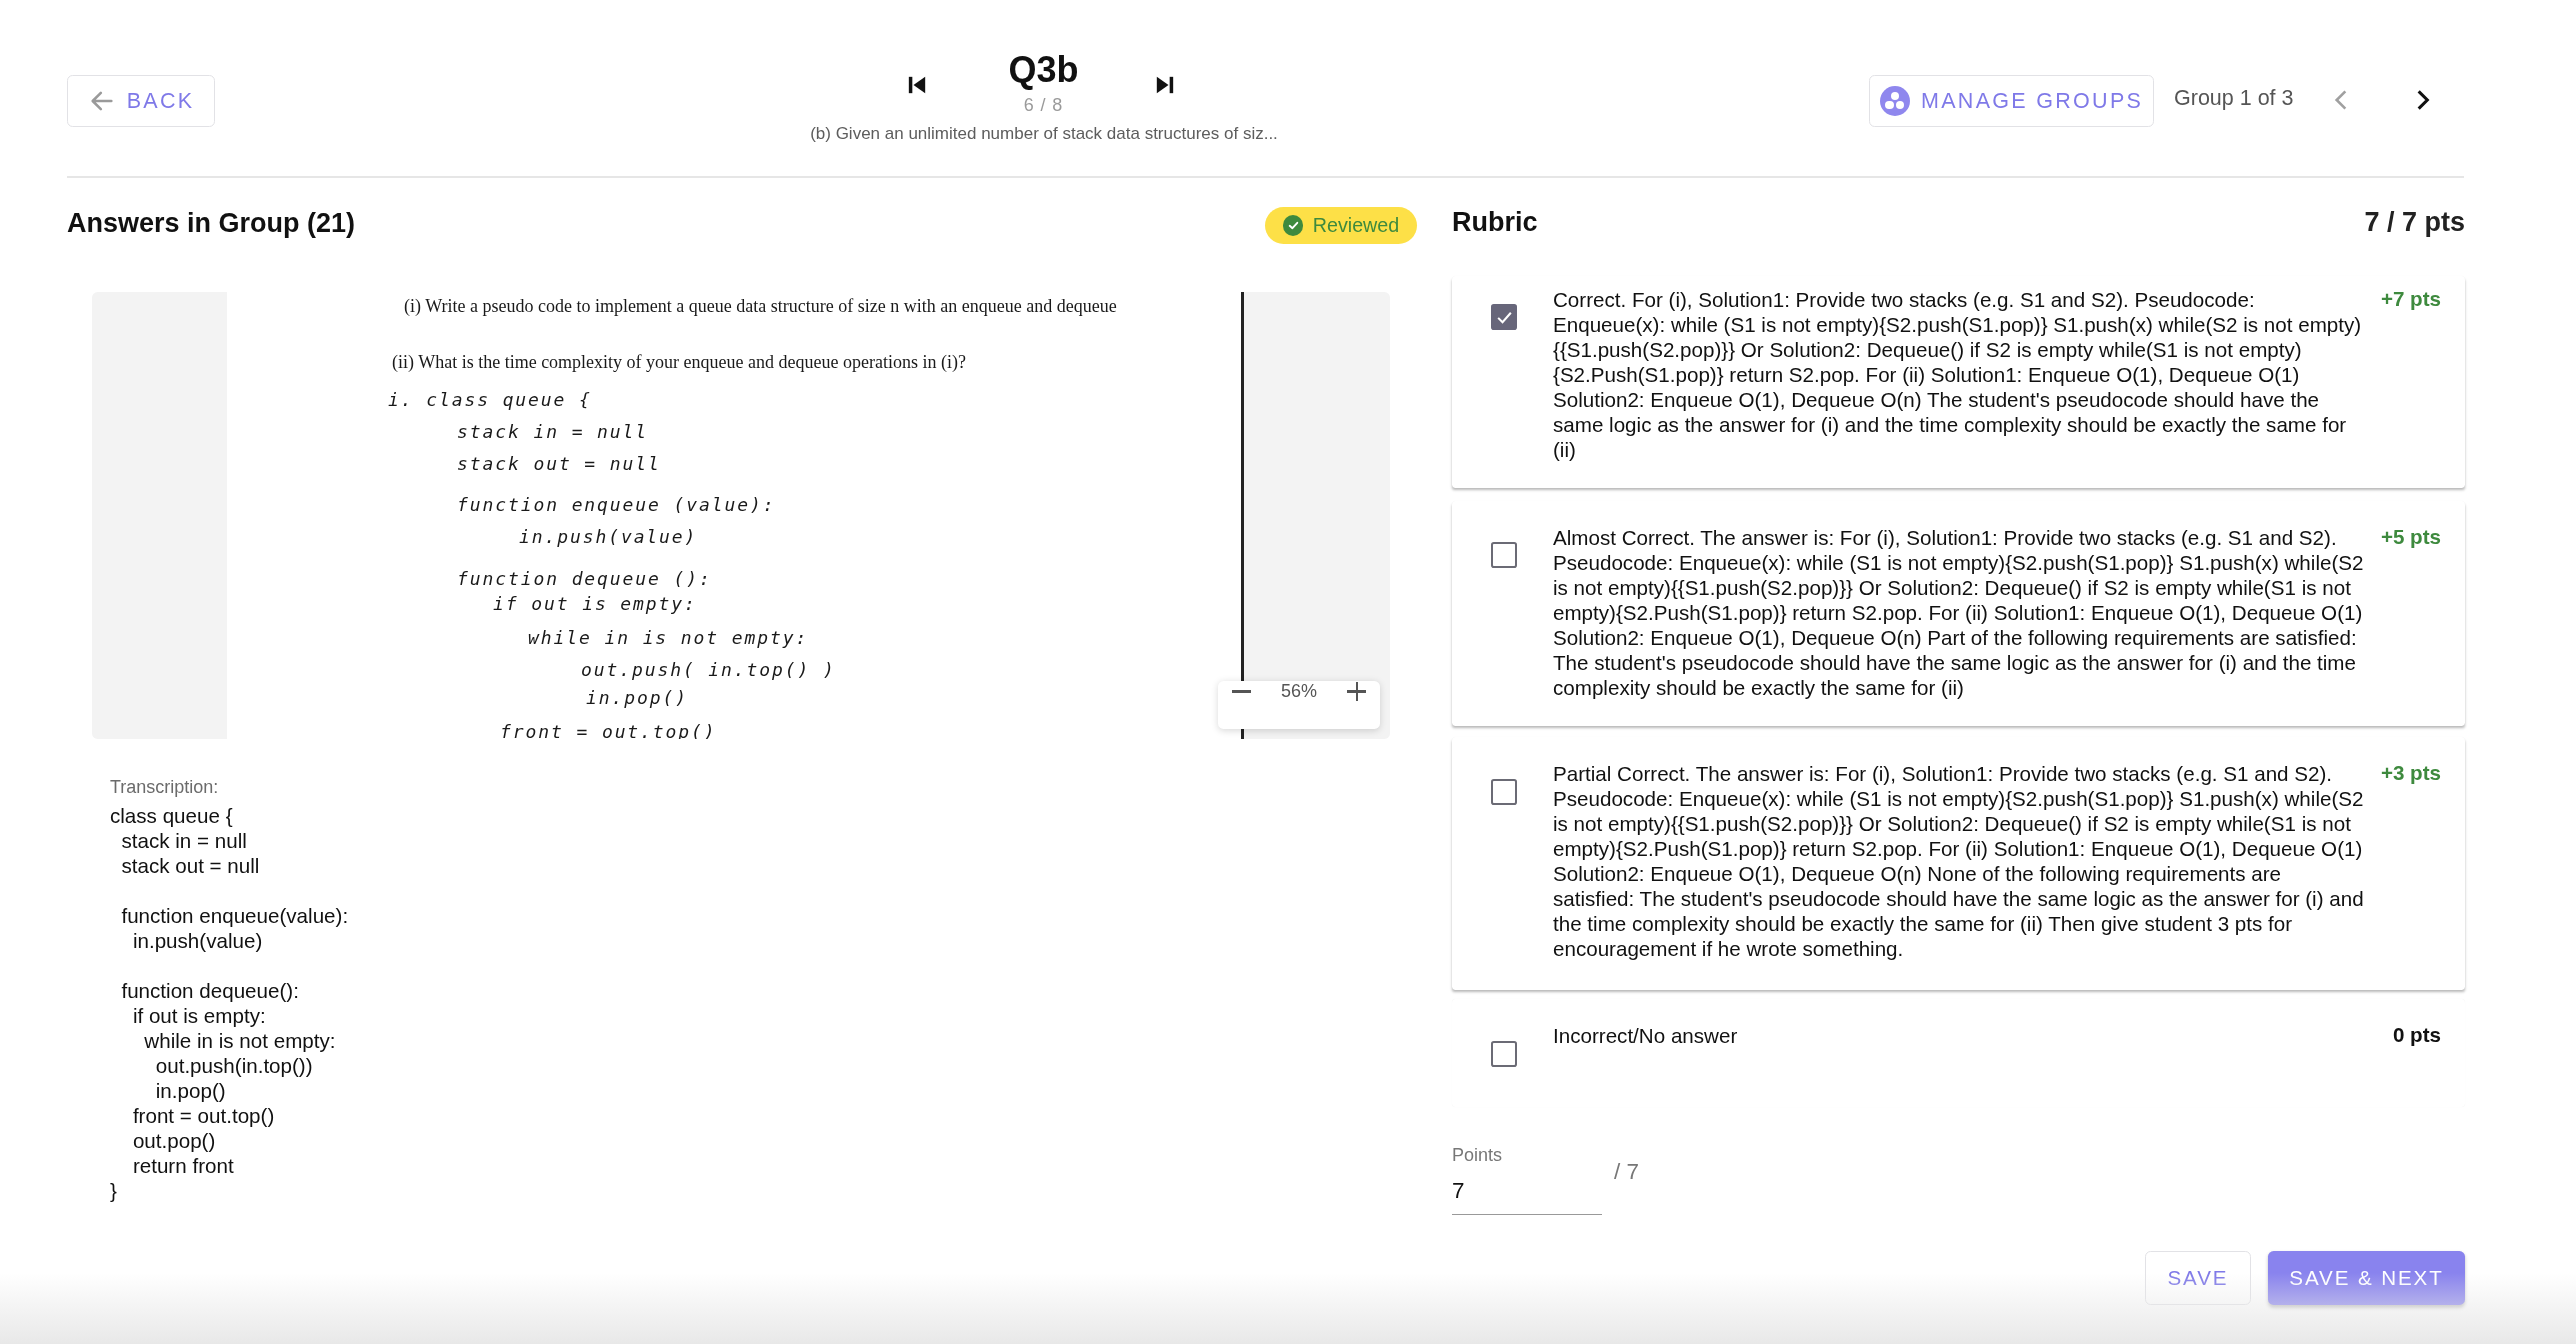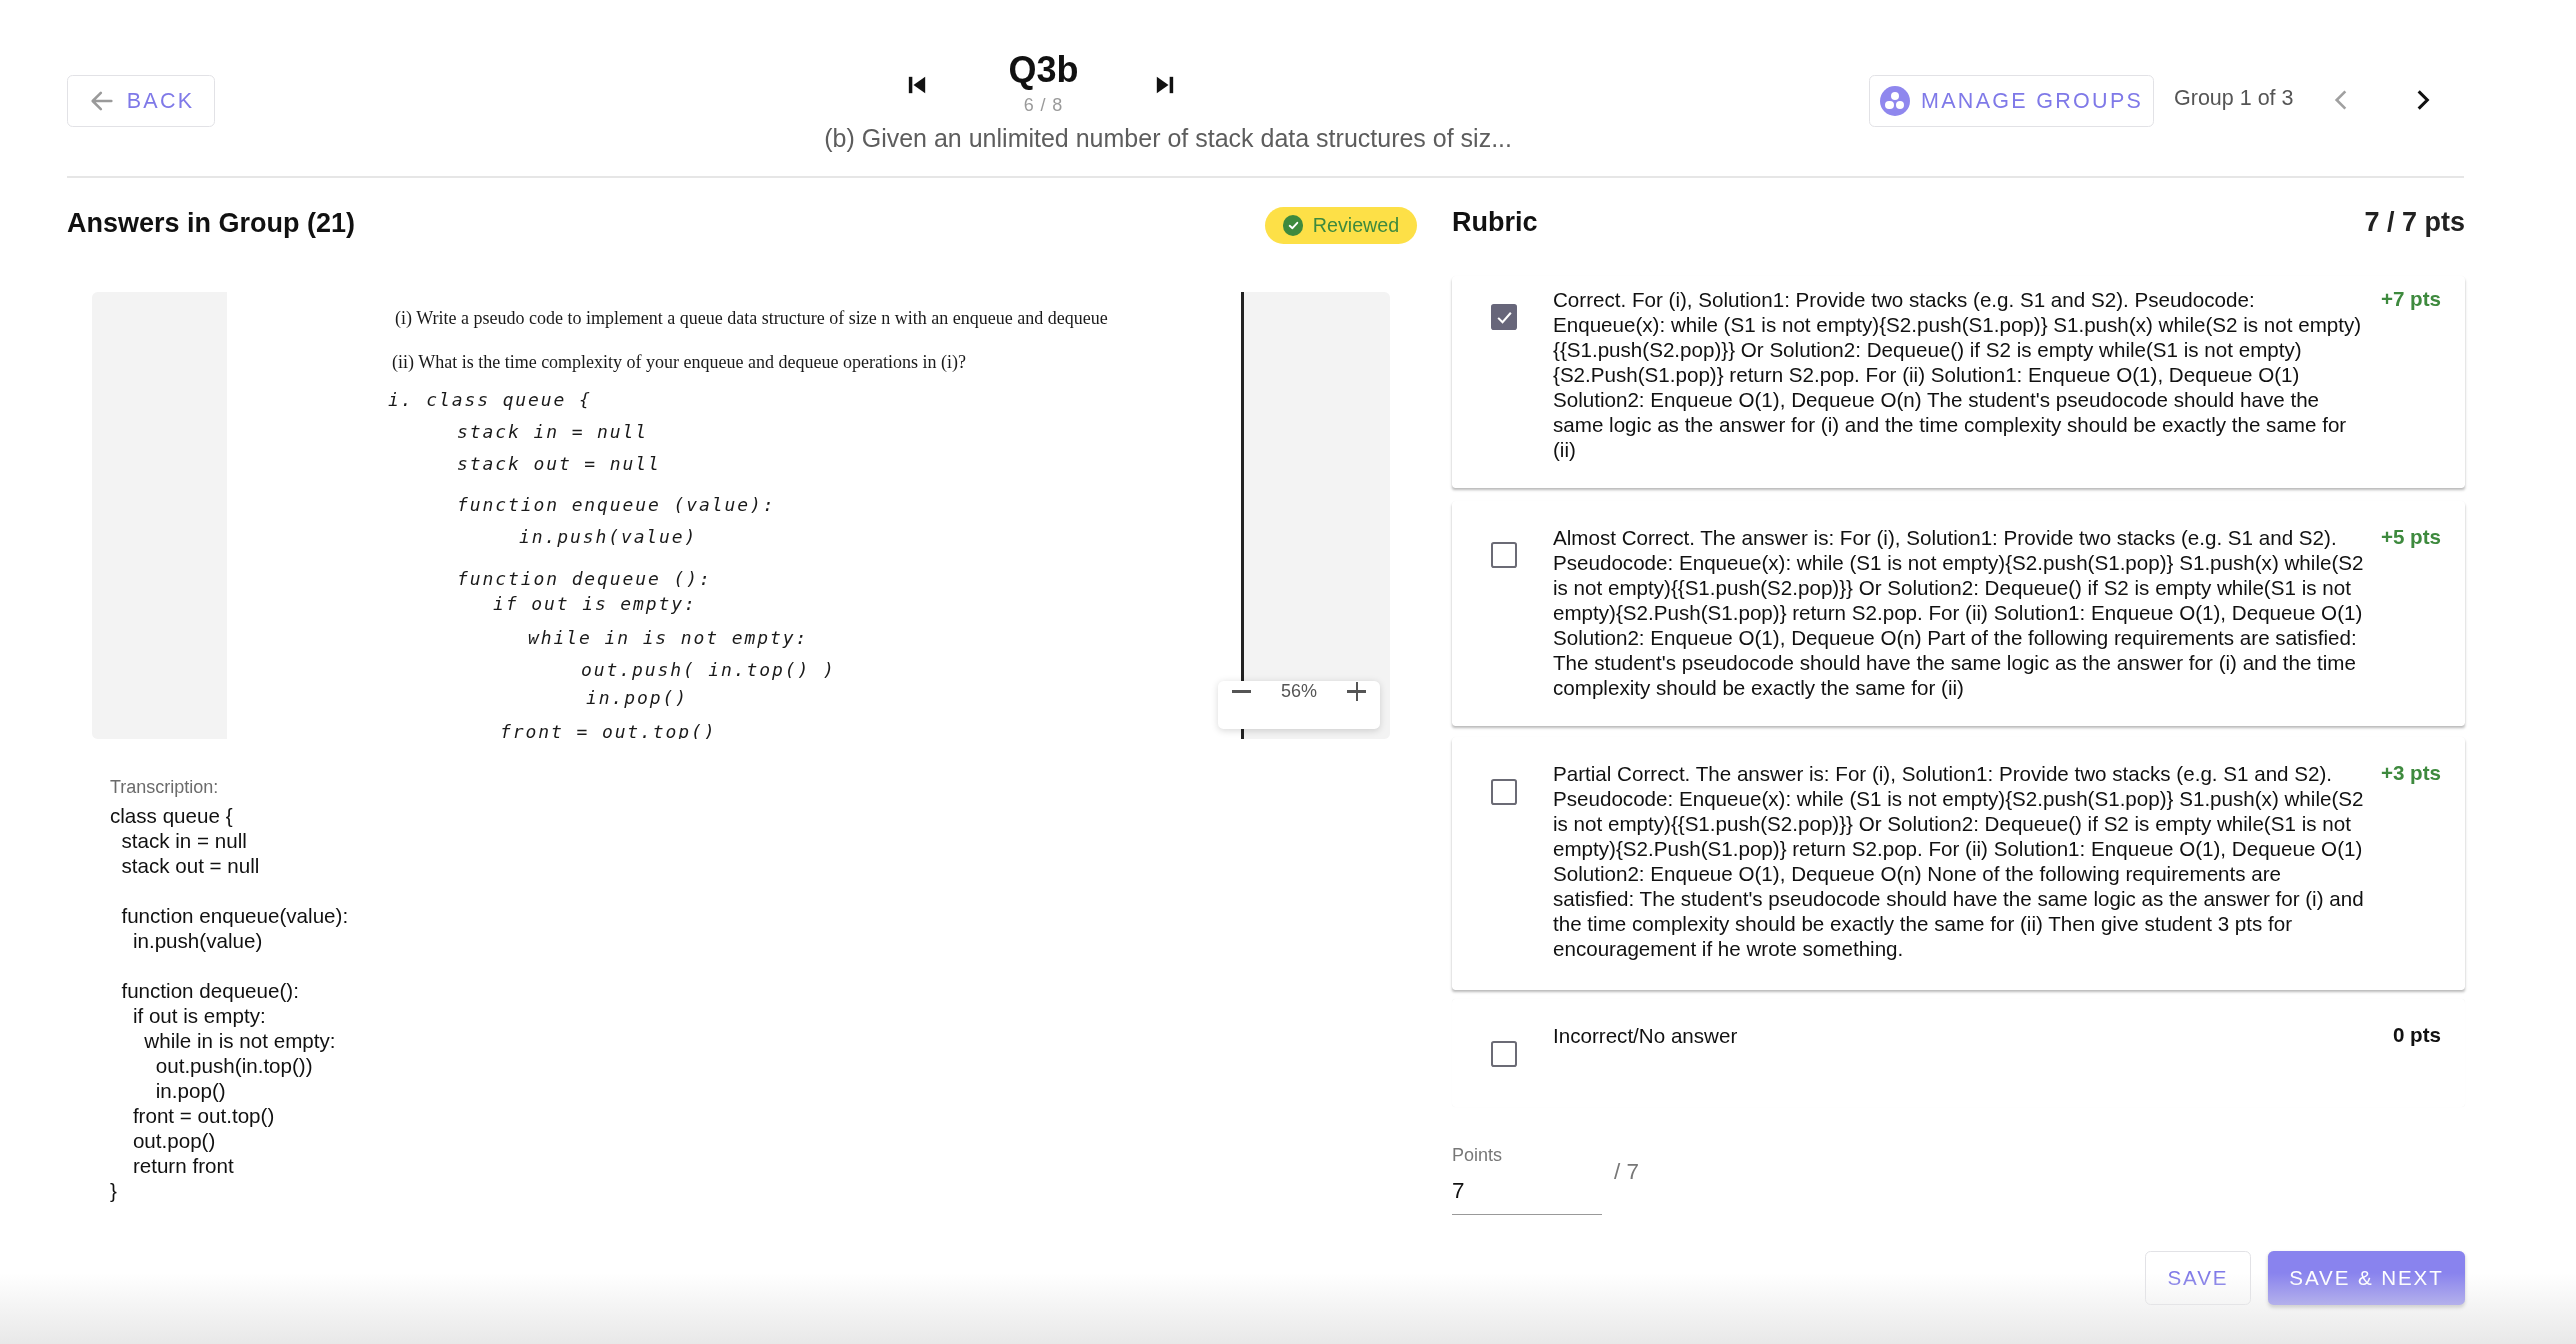--- a/index.html
+++ b/index.html
@@ -12,21 +12,21 @@
   .btn-outline {
     position: absolute; border: 1.9px solid #e2e2e6; border-radius: 5.6px; background: #fff;
     display: flex; align-items: center; justify-content: center; gap: 11.2px;
     color: #7f79e8; font-size: 21.5px; letter-spacing: 2.3px; font-weight: 500; cursor: pointer;
   }
   .back-btn { left: 67px; top: 75px; width: 148px; height: 52px; }
   .back-btn svg { width: 28px; height: 28px; }
 
   .q-title { left: 950px; top: 49px; width: 187px; text-align: center; font-size: 36px; font-weight: 700; color: #111; }
   .q-count { left: 950px; top: 95px; width: 187px; text-align: center; font-size: 18px; color: #9a9a9a; letter-spacing: 0.9px; }
-  .q-desc { left: 576px; top: 124px; width: 936px; text-align: right; font-size: 25px; color: #5d5d5d; }
+  .q-desc { left: 576px; top: 124px; width: 936px; text-align: center; font-size: 17px; color: #5d5d5d; }
   .skip-icon { top: 71px; width: 28px; height: 28px; cursor: pointer; }
 
   .manage-btn { left: 1869px; top: 75px; width: 285px; height: 52px; }
   .manage-btn .grp-icon { width: 30px; height: 30px; border-radius: 50%; background: #8f87ee; position: relative; flex-shrink: 0; }
   .grp-icon i { position: absolute; width: 8.4px; height: 8.4px; border-radius: 50%; background: #fff; }
   .group-label { left: 2174px; top: 86px; font-size: 21.5px; color: #555; }
   .chev { top: 84px; width: 26px; height: 32px; cursor: pointer; }
 
   .divider { left: 67px; top: 176px; width: 2397px; height: 1.9px; background: #e6e6e6; }
 
@@ -131,21 +131,21 @@
   <span class="check">
     <svg width="13" height="13" viewBox="0 0 24 24">
         <path d="M5 12.5 L10 17 L19 7" fill="none" stroke="#fff" stroke-width="3.5" stroke-linecap="round" stroke-linejoin="round"></path>
       </svg>
   </span>
   <span>Reviewed</span>
 </div>
 
 <div class="abs viewer">
   <div class="page">
-    <div class="scan-print" style="left:168px; top:3.7px;margin-top:12px;">(i) Write a pseudo code to implement a queue data structure of size n with an enqueue and dequeue</div>
+    <div class="scan-print" style="left:177px; top:3.7px;">(i) Write a pseudo code to implement a queue data structure of size n with an enqueue and dequeue</div>
     <div class="scan-print" style="left:165px; top:60px;">(ii) What is the time complexity of your enqueue and dequeue operations in (i)?</div>
     <div class="scan-hand" style="left:161px; top:97px;">i.  class queue {</div>
     <div class="scan-hand" style="left:230px; top:129px;">stack  in  = null</div>
     <div class="scan-hand" style="left:230px; top:161px;">stack  out  = null</div>
     <div class="scan-hand" style="left:230px; top:202px;">function  enqueue (value):</div>
     <div class="scan-hand" style="left:292px; top:234px;">in.push(value)</div>
     <div class="scan-hand" style="left:230px; top:276px;">function  dequeue ():</div>
     <div class="scan-hand" style="left:266px; top:301px;">if out is empty:</div>
     <div class="scan-hand" style="left:301px; top:335px;">while in is not empty:</div>
     <div class="scan-hand" style="left:354px; top:367px;">out.push( in.top() )</div>

